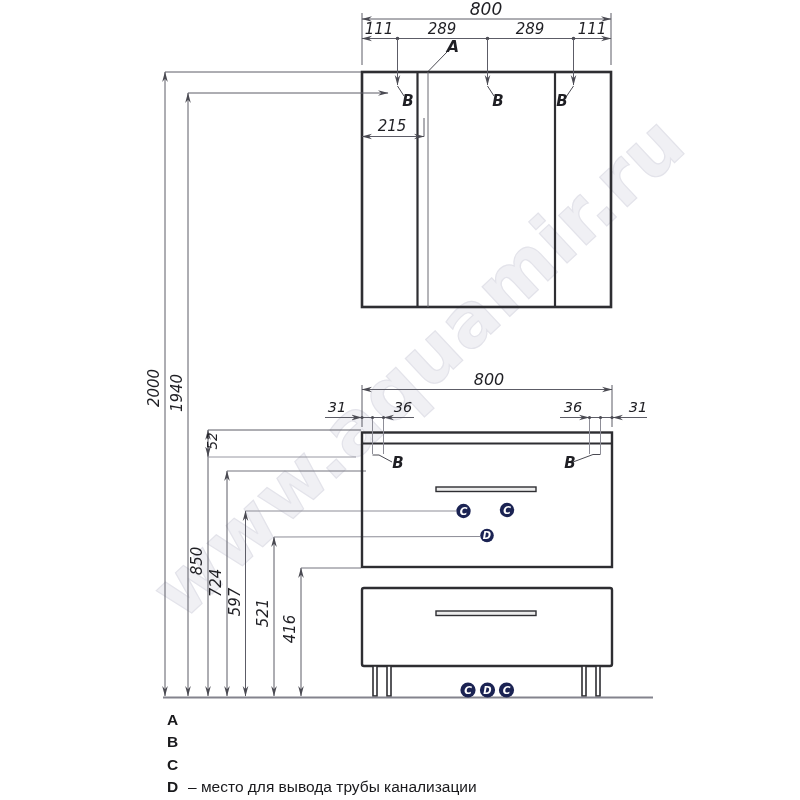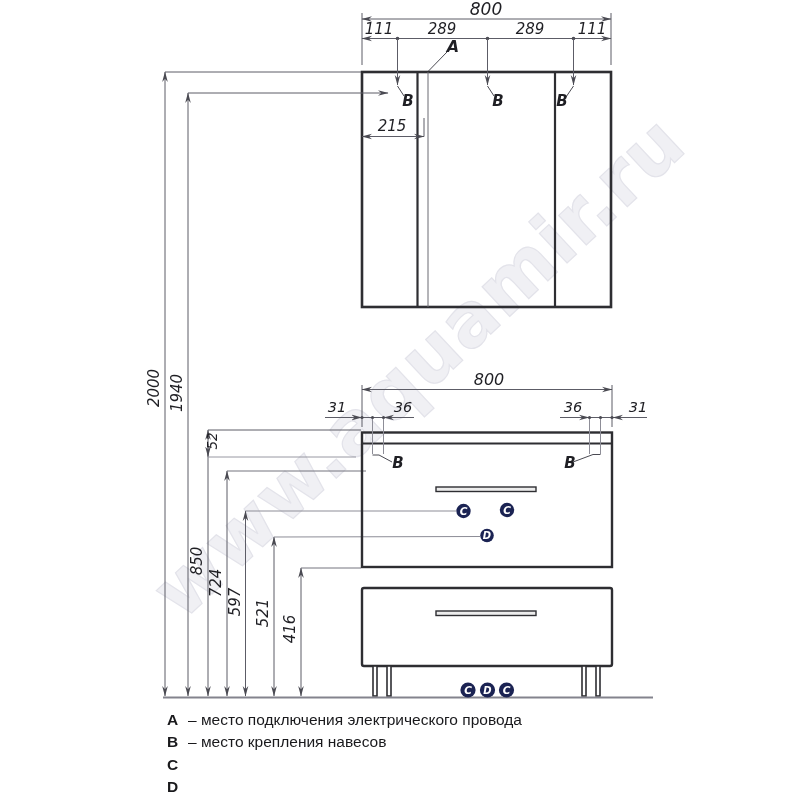--- a/index.html
+++ b/index.html
@@ -161,27 +161,26 @@
     <circle cx="506.5" cy="690" r="7.6" fill="#1b2353"></circle>
     <text class="marker-letter" x="468" y="694" font-size="10.5" text-anchor="middle">C</text>
     <text class="marker-letter" x="487.5" y="694" font-size="10" text-anchor="middle">D</text>
     <text class="marker-letter" x="506.5" y="694" font-size="10.5" text-anchor="middle">C</text>
   </g>
 </svg>
 
 <div class="legend">
   <div class="legend-row">
     <span class="legend-key">A</span>
-    <span>– место подключения электрического провода</span>
   </div>
   <div class="legend-row">
     <span class="legend-key">B</span>
-    <span>– место крепления навесов</span>
   </div>
   <div class="legend-row">
     <span class="legend-key">C</span>
   </div>
   <div class="legend-row">
     <span class="legend-key">D</span>
+    <span>– место для вывода трубы канализации</span>
   </div>
 </div>
 
 </div>
 
 </body></html>

